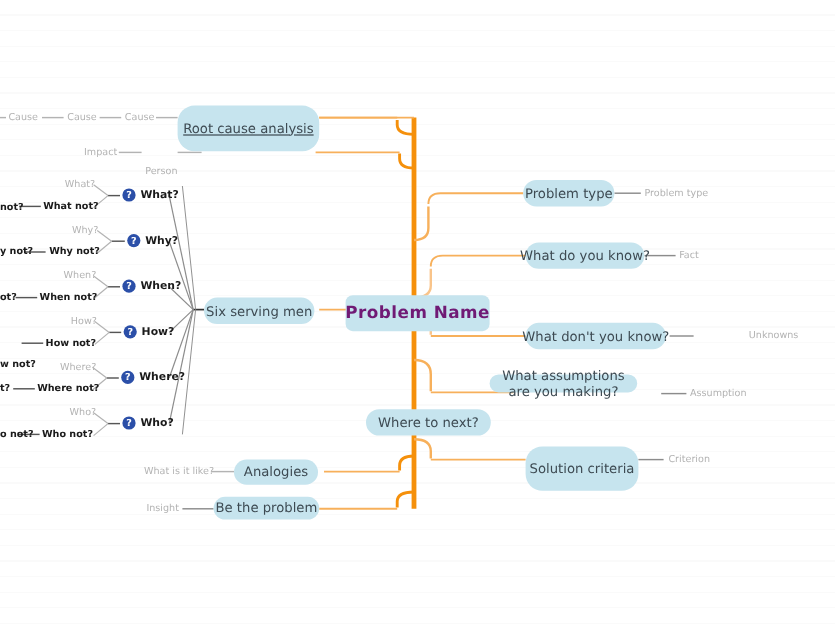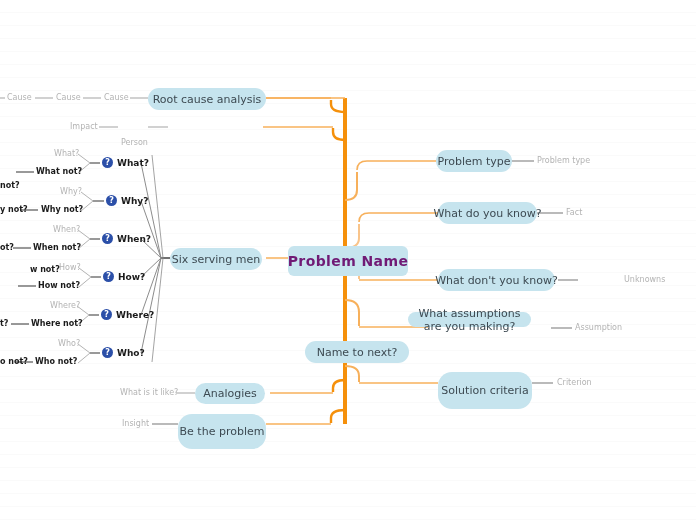--- a/index.html
+++ b/index.html
@@ -171,21 +171,21 @@
     <line x1="90" y1="353" x2="78" y2="344" stroke="#b3b3b3" stroke-width="1"></line>
     <line x1="90" y1="353" x2="78" y2="363" stroke="#b3b3b3" stroke-width="1"></line>
     <line x1="33" y1="362" x2="15" y2="362" stroke="#555555" stroke-width="1.2"></line>
   </svg>
 
   <div class="node center" style="left:288px; top:246px; width:120px; height:30px;">
     <span>Problem Name</span>
   </div>
 
   <div class="node" style="left:305px; top:341px; width:104px; height:22px;">
-    <span>Name to next?</span>
+    <span>Where to next?</span>
   </div>
 
   <div class="node" style="left:436px; top:150px; width:76px; height:22px;">
     <span>Problem type</span>
   </div>
   <div class="lbl" style="left:537px; top:156px;">Problem type</div>
 
   <div class="node" style="left:438px; top:202px; width:99px; height:22px;">
     <span>What do you know?</span>
   </div>
@@ -200,51 +200,51 @@
     <span>What assumptions
 are you making?</span>
   </div>
   <div class="lbl" style="left:575px; top:323px;">Assumption</div>
 
   <div class="node" style="left:438px; top:372px; width:94px; height:37px;">
     <span>Solution criteria</span>
   </div>
   <div class="lbl" style="left:557px; top:378px;">Criterion</div>
 
-  <div class="node" style="left:148px; top:88px; width:118px; height:22px;">
+  <div class="node" style="left:148px; top:88px; width:118px; height:38px;text-decoration:underline;">
     <span>Root cause analysis</span>
   </div>
   <div class="lbl" style="left:104px; top:93px;">Cause</div>
   <div class="lbl" style="left:56px; top:93px;">Cause</div>
   <div class="lbl" style="left:7px; top:93px;">Cause</div>
 
   <div class="lbl" style="left:121px; top:138px;">Person</div>
   <div class="lbl" style="left:70px; top:122px;">Impact</div>
 
   <div class="node" style="left:170px; top:248px; width:92px; height:22px;">
     <span>Six serving men</span>
   </div>
 
   <div class="node" style="left:195px; top:383px; width:70px; height:21px;">
     <span>Analogies</span>
   </div>
   <div class="lbl" style="left:120px; top:388px;">What is it like?</div>
 
-  <div class="node" style="left:178px; top:414px; width:88px; height:35px;">
+  <div class="node" style="left:178px; top:414px; width:88px; height:19px;">
     <span>Be the problem</span>
   </div>
   <div class="lbl" style="left:122px; top:419px;">Insight</div>
 
   <div class="qnode" style="left:102px; top:157px;">
     <span class="qmark">?</span>
     <span>What?</span>
   </div>
   <div class="lbl" style="left:54px; top:149px;">What?</div>
   <div class="lbl dark" style="left:36px; top:167px;">What not?</div>
-  <div class="lbl dark" style="left:0px; top:181px;">not?</div>
+  <div class="lbl dark" style="left:0px; top:168px;">not?</div>
 
   <div class="qnode" style="left:106px; top:195px;">
     <span class="qmark">?</span>
     <span>Why?</span>
   </div>
   <div class="lbl" style="left:60px; top:187px;">Why?</div>
   <div class="lbl dark" style="left:41px; top:205px;">Why not?</div>
   <div class="lbl dark" style="left:0px; top:205px;">y not?</div>
 
   <div class="qnode" style="left:102px; top:233px;">
@@ -254,21 +254,21 @@
   <div class="lbl" style="left:53px; top:225px;">When?</div>
   <div class="lbl dark" style="left:33px; top:243px;">When not?</div>
   <div class="lbl dark" style="left:0px; top:243px;">ot?</div>
 
   <div class="qnode" style="left:103px; top:271px;">
     <span class="qmark">?</span>
     <span>How?</span>
   </div>
   <div class="lbl" style="left:59px; top:263px;">How?</div>
   <div class="lbl dark" style="left:38px; top:281px;">How not?</div>
-  <div class="lbl dark" style="left:0px; top:265px;padding-left:30px;">w not?</div>
+  <div class="lbl dark" style="left:0px; top:299px;">w not?</div>
 
   <div class="qnode" style="left:101px; top:309px;">
     <span class="qmark">?</span>
     <span>Where?</span>
   </div>
   <div class="lbl" style="left:50px; top:301px;">Where?</div>
   <div class="lbl dark" style="left:31px; top:319px;">Where not?</div>
   <div class="lbl dark" style="left:0px; top:319px;">t?</div>
 
   <div class="qnode" style="left:102px; top:347px;">

